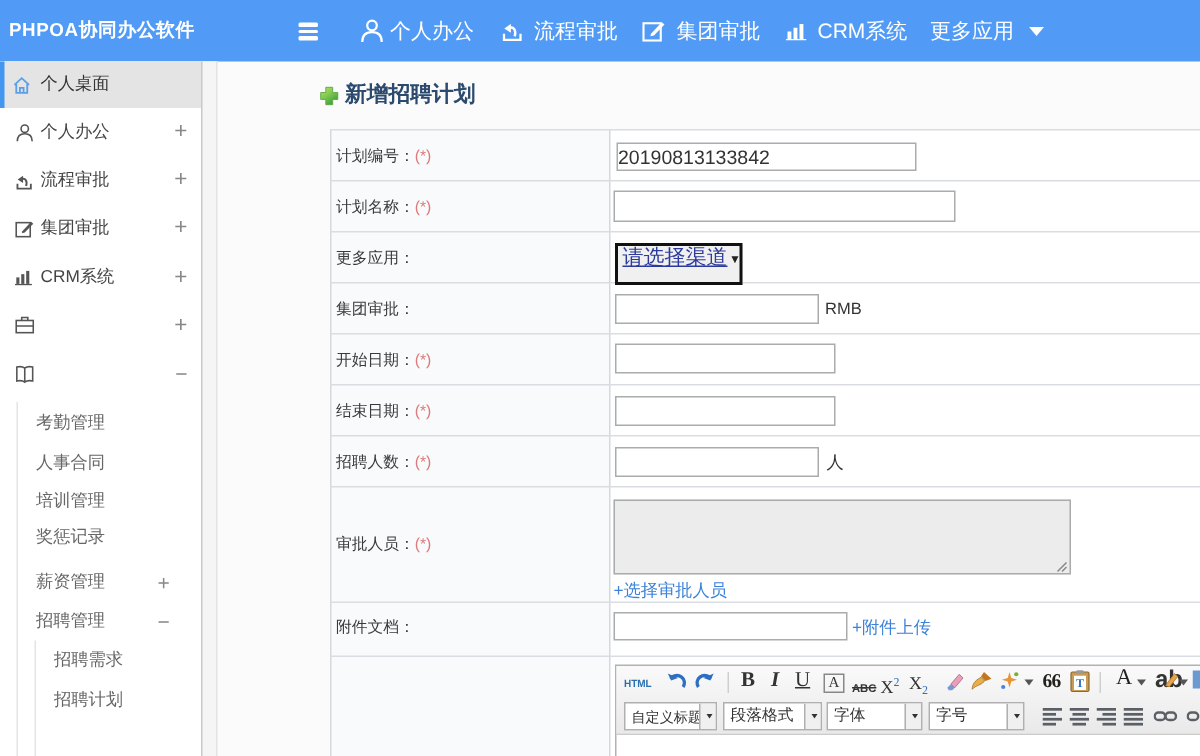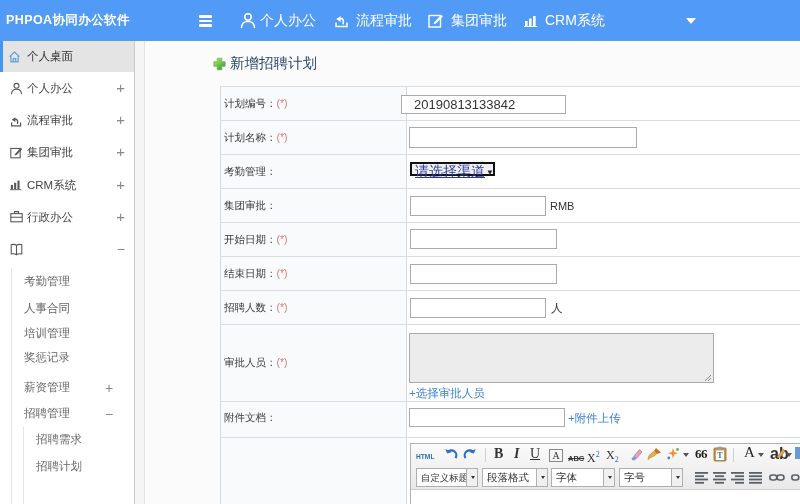--- a/index.html
+++ b/index.html
@@ -18,21 +18,21 @@
 #selitem .txt { position:absolute; left:24px; top:0; line-height:31px; font-size:11.5px; color:#333; }
 .sbitem { position:absolute; left:0; width:134px; height:32.2px; }
 .sbitem .txt { position:absolute; left:27px; top:0; width:94px; line-height:32.2px; font-size:11.5px; color:#444; }
 .sbitem .pm { position:absolute; right:9px; top:0; line-height:32.2px; font-size:15px; color:#888; font-weight:400; }
 .sbicon { position:absolute; left:10px; top:50%; margin-top:-6.5px; width:13px; height:13px; }
 .sub { position:absolute; font-size:11.5px; color:#666; }
 .sub .pm { position:absolute; left:103px; top:0; font-size:14px; color:#888; }
 #subline1 { position:absolute; left:11px; top:268px; width:1px; height:236px; background:#e4e4e4; }
 #subline2 { position:absolute; left:23px; top:427px; width:1px; height:77px; background:#e4e4e4; }
 
-#title { position:absolute; left:230px; top:52px; height:22px; line-height:22px; font-size:14.5px; font-weight:normal; color:#2b4a6d; }
+#title { position:absolute; left:230px; top:52px; height:22px; line-height:22px; font-size:14.5px; font-weight:bold; color:#2b4a6d; }
 
 .hline { position:absolute; background:#d9dde1; height:1px; }
 .vline { position:absolute; background:#d5d9dd; width:1px; }
 #labelcol { position:absolute; left:221px; top:87px; width:185px; height:417px; background:#f8fafb; }
 .lbl { position:absolute; left:224px; font-size:10.5px; color:#3a3a3a; }
 .lbl .st { color:#dd7a7a; }
 .inp { position:absolute; background:#fff; border:1px solid #a9abad; font-size:13px; color:#333; line-height:normal; }
 .lnk { position:absolute; font-size:11.5px; color:#3c82d8; }
 .unit { position:absolute; font-size:13px; color:#333; }
 .tb { line-height:14px; }
@@ -65,20 +65,21 @@
       <path d="M6 9.5 L13.2 1.8 L15 3.4 L8 10.6 L5.6 11.2 Z" fill="#fff" stroke="none"></path>
     </svg>
   <div class="tnav" style="left:451px">集团审批</div>
   <svg class="abs" style="left:524px;top:14px" width="15" height="13" viewBox="0 0 15 13">
       <rect x="1" y="7" width="2.6" height="5" fill="#fff"></rect>
       <rect x="5" y="4.5" width="2.6" height="7.5" fill="#fff"></rect>
       <rect x="9" y="2" width="2.6" height="10" fill="#fff"></rect>
       <rect x="0" y="12" width="13.5" height="1" fill="#fff"></rect>
     </svg>
   <div class="tnav" style="left:545px">CRM系统</div>
+  <div class="tnav" style="left:620px">更多应用</div>
   <div class="abs" style="left:686px;top:18px;width:0;height:0;border-left:5px solid transparent;border-right:5px solid transparent;border-top:6px solid #fff"></div>
 </div>
 
 <div id="sidebar"></div>
 <div id="sbtrack"></div>
 <div id="selitem">
   <svg class="sbicon" style="left:5px;margin-top:-7px;width:13px;height:14px" viewBox="0 0 16 16">
       <path d="M2 7.5 L8 2 L14 7.5 M3.5 6.8 L3.5 14 L12.5 14 L12.5 6.8 M6.5 14 L6.5 10 L9.5 10 L9.5 14" fill="none" stroke="#5b9fe8" stroke-width="1.5"></path>
     </svg>
   <div class="txt">个人桌面</div>
@@ -116,21 +117,20 @@
       <rect x="0" y="12" width="13" height="1" fill="#555"></rect>
     </svg>
   <div class="txt">CRM系统</div>
     <div class="pm">+</div>
 </div>
 <div class="sbitem" style="top:200.8px">
   <svg class="sbicon" width="15" height="14" viewBox="0 0 16 15">
       <rect x="1" y="4" width="14" height="10" fill="none" stroke="#555" stroke-width="1.3"></rect>
       <path d="M5.5 4 L5.5 1.5 L10.5 1.5 L10.5 4 M1 8.5 L15 8.5" fill="none" stroke="#555" stroke-width="1.3"></path>
     </svg>
-  <div class="txt">行政办公</div>
     <div class="pm">+</div>
 </div>
 <div class="sbitem" style="top:233px">
   <svg class="sbicon" width="15" height="14" viewBox="0 0 16 15">
       <path d="M8 2.5 C6.5 1.2 4 1 1.5 1.5 L1.5 13 C4 12.5 6.5 12.7 8 14 C9.5 12.7 12 12.5 14.5 13 L14.5 1.5 C12 1 9.5 1.2 8 2.5 Z M8 2.5 L8 14" fill="none" stroke="#555" stroke-width="1.3"></path>
     </svg>
     <div class="pm" style="font-size:14px">−</div>
 </div>
 <div id="subline1"></div>
 <div id="subline2"></div>
@@ -166,32 +166,32 @@
 <div class="hline" style="left:220px;top:188px;width:580px"></div>
 <div class="hline" style="left:220px;top:222px;width:580px"></div>
 <div class="hline" style="left:220px;top:256px;width:580px"></div>
 <div class="hline" style="left:220px;top:290px;width:580px"></div>
 <div class="hline" style="left:220px;top:324px;width:580px"></div>
 <div class="hline" style="left:220px;top:401px;width:580px"></div>
 <div class="hline" style="left:220px;top:437px;width:580px"></div>
 
 <div class="lbl" style="top:97px">计划编号：<span class="st">(*)</span></div>
 <div class="lbl" style="top:131px">计划名称：<span class="st">(*)</span></div>
-<div class="lbl" style="top:165px">考勤管理：</div>
+<div class="lbl" style="top:165px">更多应用：</div>
 <div class="lbl" style="top:199px">集团审批：</div>
 <div class="lbl" style="top:233px">开始日期：<span class="st">(*)</span></div>
 <div class="lbl" style="top:267px">结束日期：<span class="st">(*)</span></div>
 <div class="lbl" style="top:301px">招聘人数：<span class="st">(*)</span></div>
 <div class="lbl" style="top:356px">审批人员：<span class="st">(*)</span></div>
 <div class="lbl" style="top:411px">附件文档：</div>
 
-<div class="inp" style="left:401px;top:95px;width:165px;height:19px;line-height:17px;padding-left:12px">20190813133842</div>
+<div class="inp" style="left:411px;top:95px;width:200px;height:19px;line-height:17px;padding-left:0">20190813133842</div>
 <div class="inp" style="left:409px;top:127px;width:228px;height:21px"></div>
 
-<div class="abs" style="left:410px;top:161.5px;width:85px;height:14px;background:#f0f0f0;border:2px solid #111;font-size:14px;line-height:15px;color:#2b3a9b;padding-left:3px;white-space:nowrap"><u>请选择渠道</u><span style="color:#222;font-size:8px;margin-left:1px;vertical-align:1px">▼</span></div>
+<div class="abs" style="left:410px;top:161.5px;width:85px;height:28px;background:#f0f0f0;border:2px solid #111;font-size:14px;line-height:15px;color:#2b3a9b;padding-left:3px;white-space:nowrap"><u>请选择渠道</u><span style="color:#222;font-size:8px;margin-left:1px;vertical-align:1px">▼</span></div>
 <div class="inp" style="left:410px;top:196px;width:136px;height:20px"></div>
 <div class="unit" style="left:550px;top:200px;font-size:11px">RMB</div>
 <div class="inp" style="left:410px;top:229px;width:147px;height:20px"></div>
 <div class="inp" style="left:410px;top:264px;width:147px;height:20px"></div>
 <div class="inp" style="left:410px;top:298px;width:136px;height:20px"></div>
 <div class="unit" style="left:551px;top:301px;font-size:11.5px">人</div>
 
 <div class="inp" style="left:409px;top:333px;width:305px;height:50px;background:#ececec"></div>
 <svg class="abs" style="left:704px;top:374px" width="8" height="8" viewBox="0 0 8 8">
     <path d="M7 1 L1 7 M7 4 L4 7" stroke="#888" stroke-width="1" fill="none"></path>

